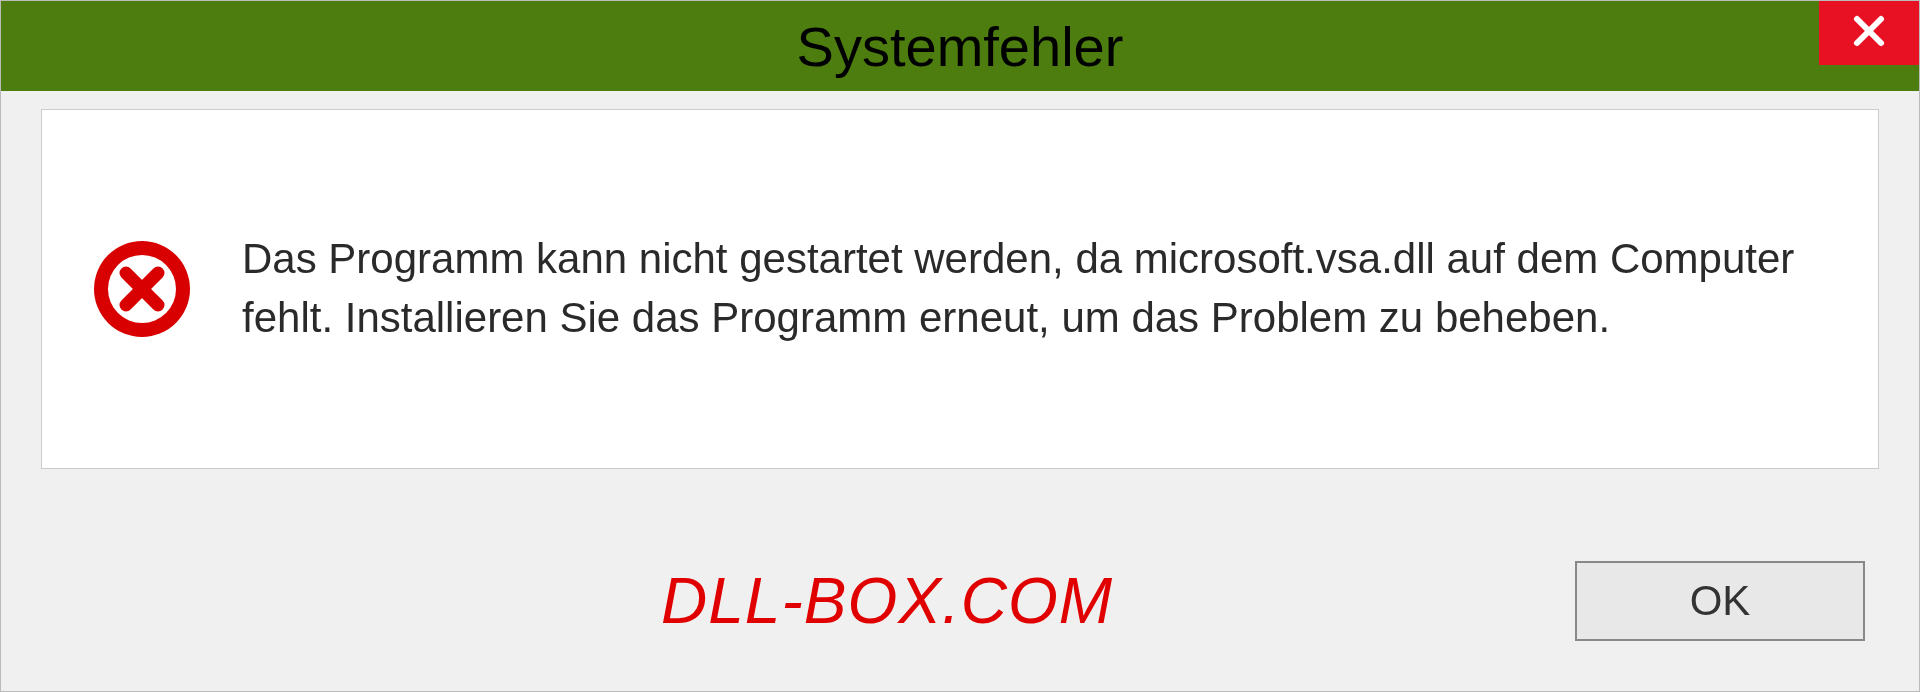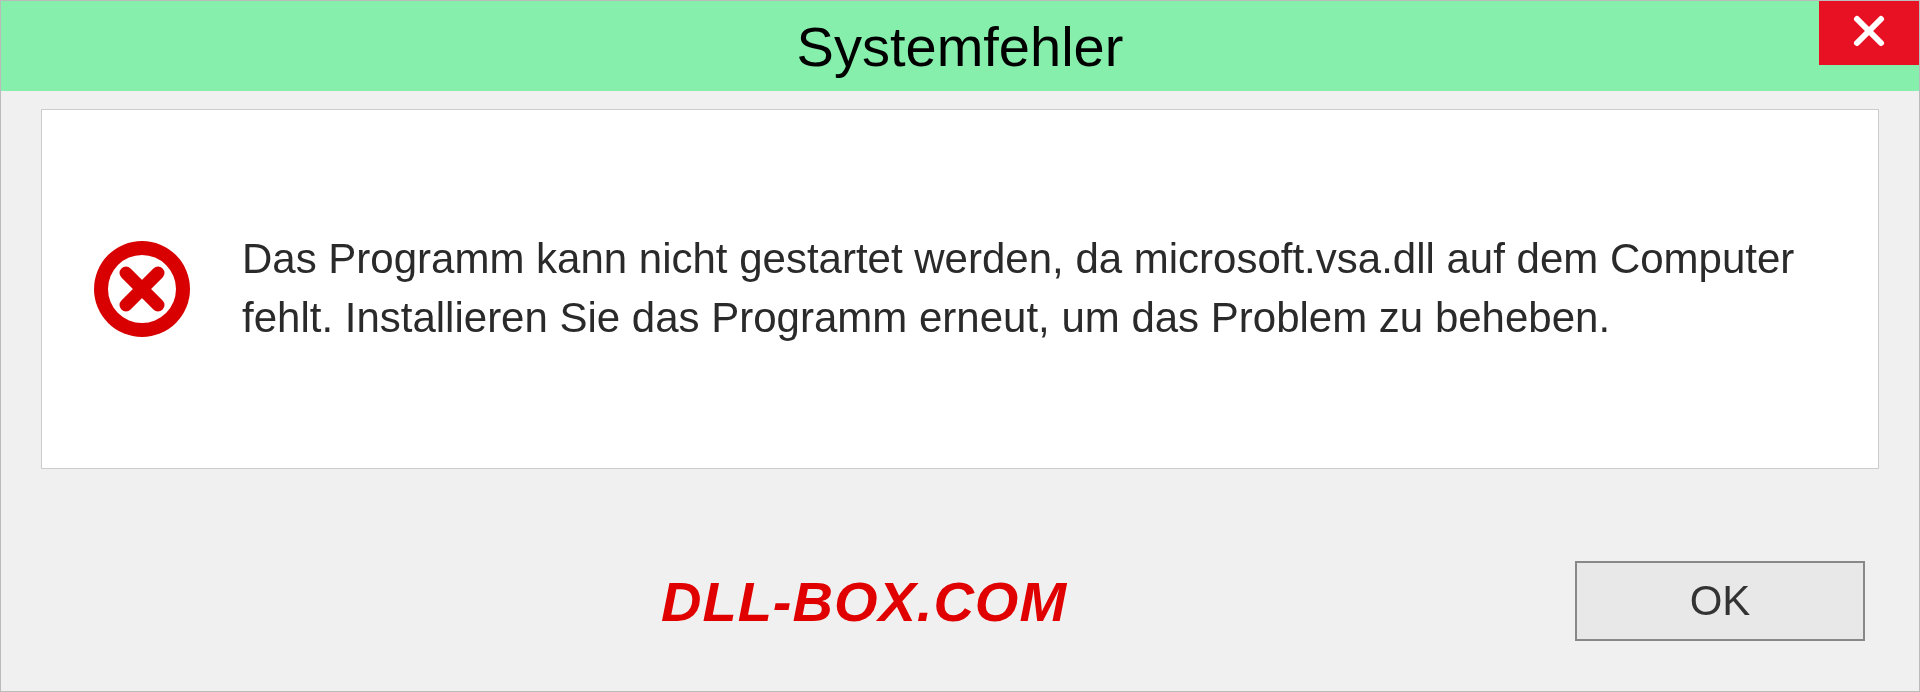--- a/index.html
+++ b/index.html
@@ -21,21 +21,21 @@
       background: #f0f0f0;
       border: 1px solid #bbb;
       position: relative;
     }
     .titlebar {
       height: 90px;
       display: flex;
       align-items: center;
       justify-content: center;
       position: relative;
-      background: #86efac;
+      background: #4d7c0f;
     }
     .title-text {
       font-size: 56px;
       font-weight: normal;
       color: #000;
     }
     .close-btn {
       position: absolute;
       right: 0;
       top: 0;
@@ -77,22 +77,22 @@
       bottom: 0;
       left: 0;
       right: 0;
       height: 150px;
       display: flex;
       align-items: center;
       justify-content: space-between;
       padding: 0 50px 30px 50px;
     }
     .watermark {
-      font-size: 56px;
-      font-weight: 700;
+      font-size: 64px;
+      font-weight: 400;
       font-style: italic;
       color: #e00000;
       letter-spacing: 1px;
       margin-left: 610px;
     }
     .ok-btn {
       width: 290px;
       height: 80px;
       background: #e8e8e8;
       border: 2px solid #888;

